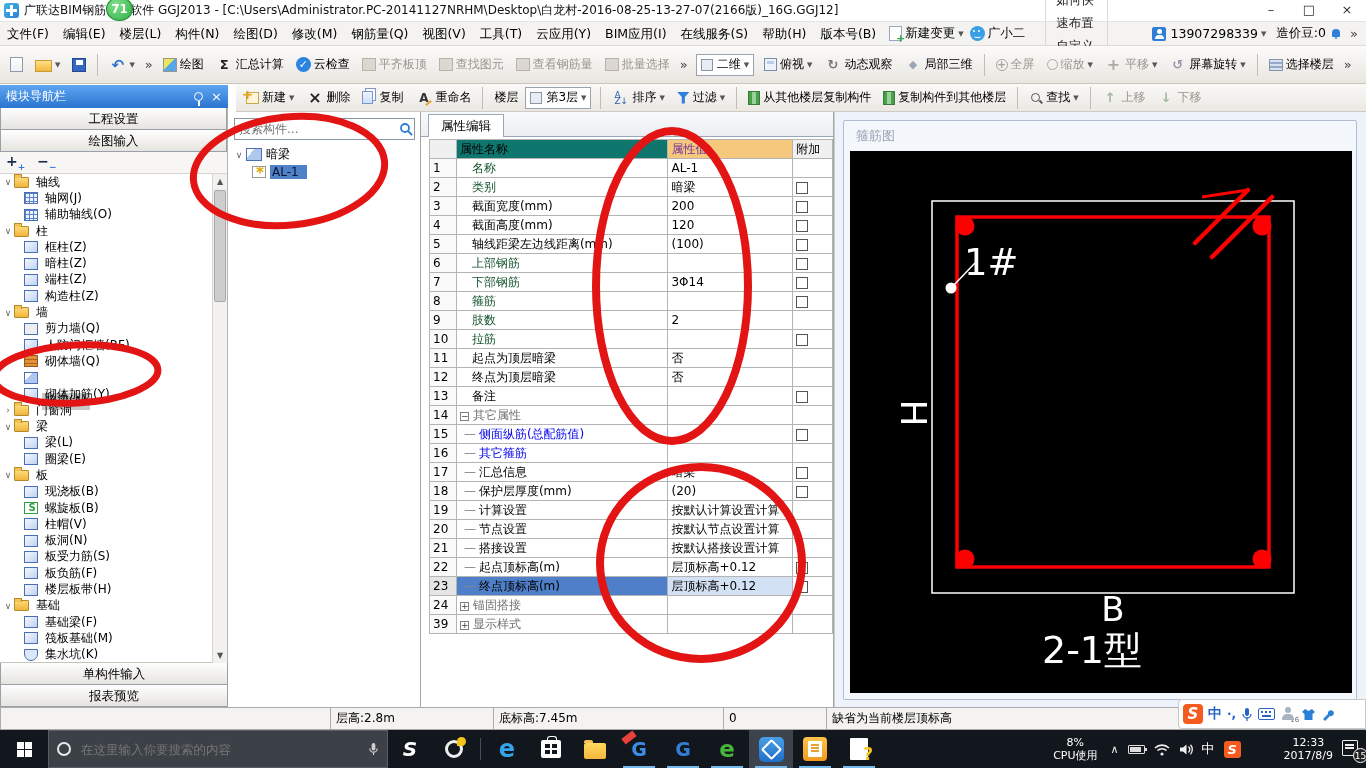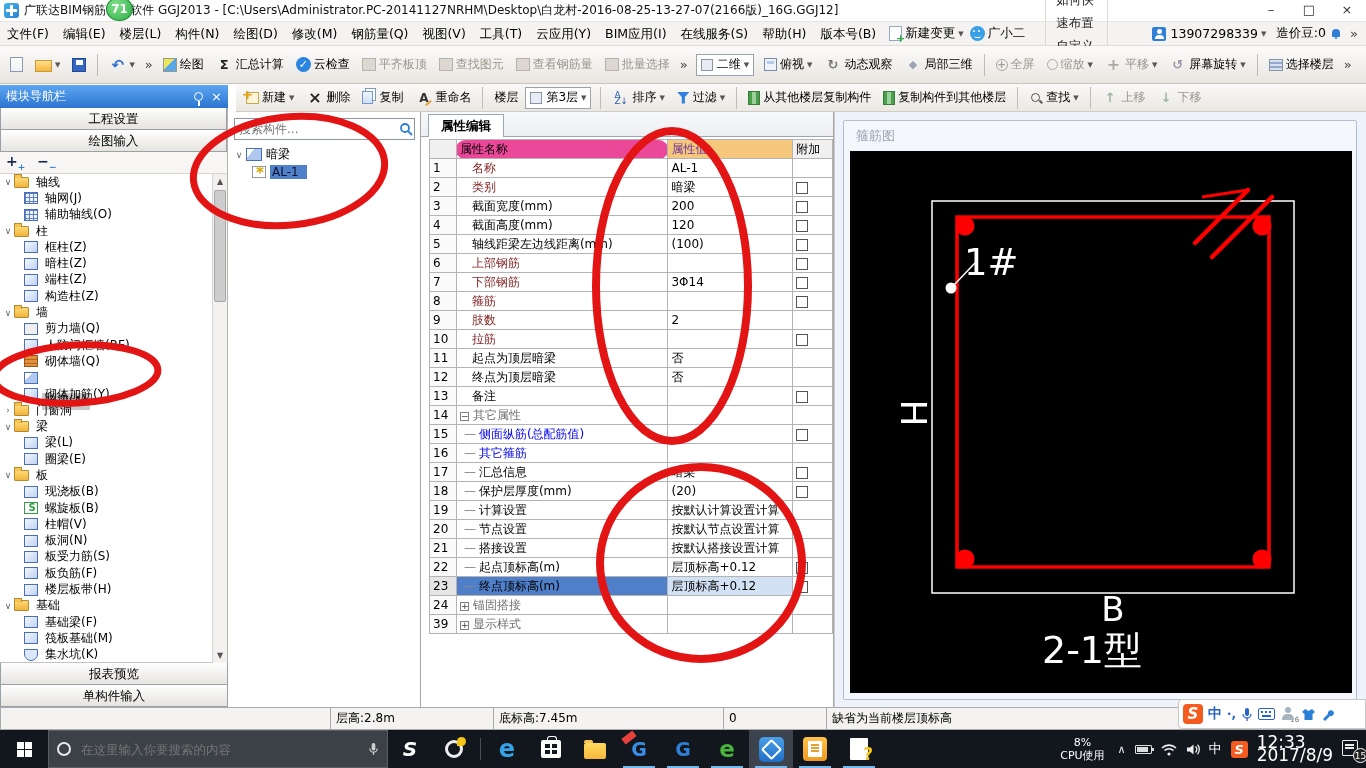--- a/index.html
+++ b/index.html
@@ -122,33 +122,33 @@
   .search-box{position:absolute;left:6px;top:6px;width:181px;height:22px;border:1px solid #8a96a8;background:#fff;display:flex;align-items:center;}
   .search-box input{flex:1;border:none;outline:none;font-size:12px;color:#999;padding:0 4px;min-width:0;}
   .mtree{position:absolute;left:0;top:34px;width:193px;}
   .mrow{height:17px;display:flex;align-items:center;font-size:12px;}
   .al-ic{width:14px;height:12px;background:#fff;border:1px solid #999;position:relative;flex:none;margin-right:4px;}
   .al-ic::before{content:"*";position:absolute;left:3px;top:-3px;color:#d8a800;font-weight:bold;font-size:15px;}
   .msel{background:#4f81c8;color:#0a1030;padding:0 8px 0 2px;}
 
   
   .props-panel{position:absolute;left:421px;top:112px;width:413px;height:595px;background:#fff;border-right:1px solid #a8a4a0;}
-  .tabstrip{height:25px;background:linear-gradient(#f8f9fb,#eceef2);border-bottom:1px solid #9aa6ba;position:relative;font-weight:bold;}
+  .tabstrip{height:25px;background:linear-gradient(#f8f9fb,#eceef2);border-bottom:1px solid #9aa6ba;position:relative;}
   .tab{position:absolute;left:7px;top:2px;height:23px;background:#fff;border:1px solid #9aa6ba;border-bottom:none;padding:0 12px;line-height:22px;font-size:12.5px;}
   table.props{border-collapse:collapse;table-layout:fixed;margin:2px 0 0 8px;font-size:12px;}
   table.props td,table.props th{border:1px solid #b4b4b4;padding:0 3px;height:19px;overflow:hidden;white-space:nowrap;font-weight:normal;text-align:left;}
   th.h-num{width:27px;background:#f0f0f0;}
-  th.h-name{width:213px;background:#ec4899;text-align:center;border-radius:9px;}
+  th.h-name{width:213px;background:#0f766e;text-align:center;}
   th.h-val{width:125px;background:#f5c87d;color:#7030a0;text-align:center;}
   th.h-att{width:40px;background:#f0f0f0;text-align:center;}
   td.c-num{background:#fafafa;text-align:left;padding-left:4px;}
   td.c-att{text-align:center;}
   .cb{display:inline-block;width:12px;height:12px;border:1px solid #555;background:#fff;vertical-align:middle;}
   .pname{padding-left:12px;}
-  .pname.blue{color:#7f1d1d;}
+  .pname.blue{color:#14532d;}
   .pname.indent{padding-left:4px;color:#000;text-align:center;}
   .pname.indent .dash{color:#888;margin-right:3px;}
   .pname.indent.blue{color:#0000ee;}
   .grp{color:#707070;}
   .gbox{display:inline-block;width:9px;height:9px;border:1px solid #808080;line-height:7px;text-align:center;font-size:9px;color:#404040;margin-right:4px;background:#fff;}
   tr.rsel td.c-num{background:#e5e5e5;}
   tr.rsel td.c-name{background:#4f7fc9;}
   tr.rsel td.c-name .pname{color:#000;}
   tr.rsel td.c-val{background:#d3e1f5;}
 
@@ -208,21 +208,21 @@
   .ap-doc{width:18px;height:22px;background:#fff;border-radius:1px;position:relative;}
   .ap-doc::after{content:"?";position:absolute;right:-5px;bottom:-4px;color:#f5c518;font-size:17px;font-weight:bold;}
   .tray{margin-left:auto;display:flex;align-items:center;color:#fff;gap:9px;padding-right:4px;}
   .cpu-block{text-align:center;font-size:11px;line-height:13px;margin-right:4px;}
   .tr-chev{font-size:11px;color:#eee;}
   .batt{width:17px;height:9px;border:1px solid #ddd;border-radius:1px;position:relative;}
   .batt::before{content:"";position:absolute;left:1px;top:1px;bottom:1px;width:11px;background:#ddd;}
   .batt::after{content:"";position:absolute;right:-3px;top:2px;width:2px;height:3px;background:#ddd;}
   .tr-zh{font-size:13px;}
   .sogou-s.small{width:17px;height:17px;font-size:13px;border-radius:3px;}
-  .clock{text-align:left;font-size:17px;line-height:13px;}
+  .clock{text-align:center;font-size:11px;line-height:13px;margin-left:34px;}
   .notif{position:relative;width:20px;height:18px;}
   .notif-ic{position:absolute;left:0;top:0;width:16px;height:16px;border:1.5px solid #eee;border-radius:1px;}
   .notif-ic::before{content:"";position:absolute;left:2px;top:3px;width:9px;height:1.5px;background:#eee;box-shadow:0 3px 0 #eee;}
   .nbadge{position:absolute;right:-6px;bottom:-5px;width:15px;height:15px;border:1px solid #fff;border-radius:50%;background:#222;color:#fff;font-size:9px;display:flex;align-items:center;justify-content:center;}
 
   
   .annot{position:absolute;left:0;top:0;width:1366px;height:768px;pointer-events:none;z-index:40;}
 </style>
 </head>
 <body>
@@ -571,22 +571,22 @@
           <span class="ti ti-sump"></span>
           <span class="tlab">集水坑(K)</span>
         </div>
       </div>
     <div class="vsb">
       <div class="ar">▲</div>
       <div class="thumb"></div>
       <div class="ar dn">▼</div>
     </div>
     <div class="side-bottom">
+      <div class="side-btn">单构件输入</div>
       <div class="side-btn">报表预览</div>
-      <div class="side-btn">单构件输入</div>
     </div>
   </div>
 
   <div class="mid-panel">
     <div class="search-box">
       <input placeholder="搜索构件..." style="">
       <svg width="15" height="15" viewBox="0 0 15 15">
         <circle cx="6" cy="6" r="4" fill="none" stroke="#2f7fd6" stroke-width="1.8"></circle>
         <line x1="9" y1="9" x2="13" y2="13" stroke="#2f7fd6" stroke-width="1.8"></line>
       </svg>

